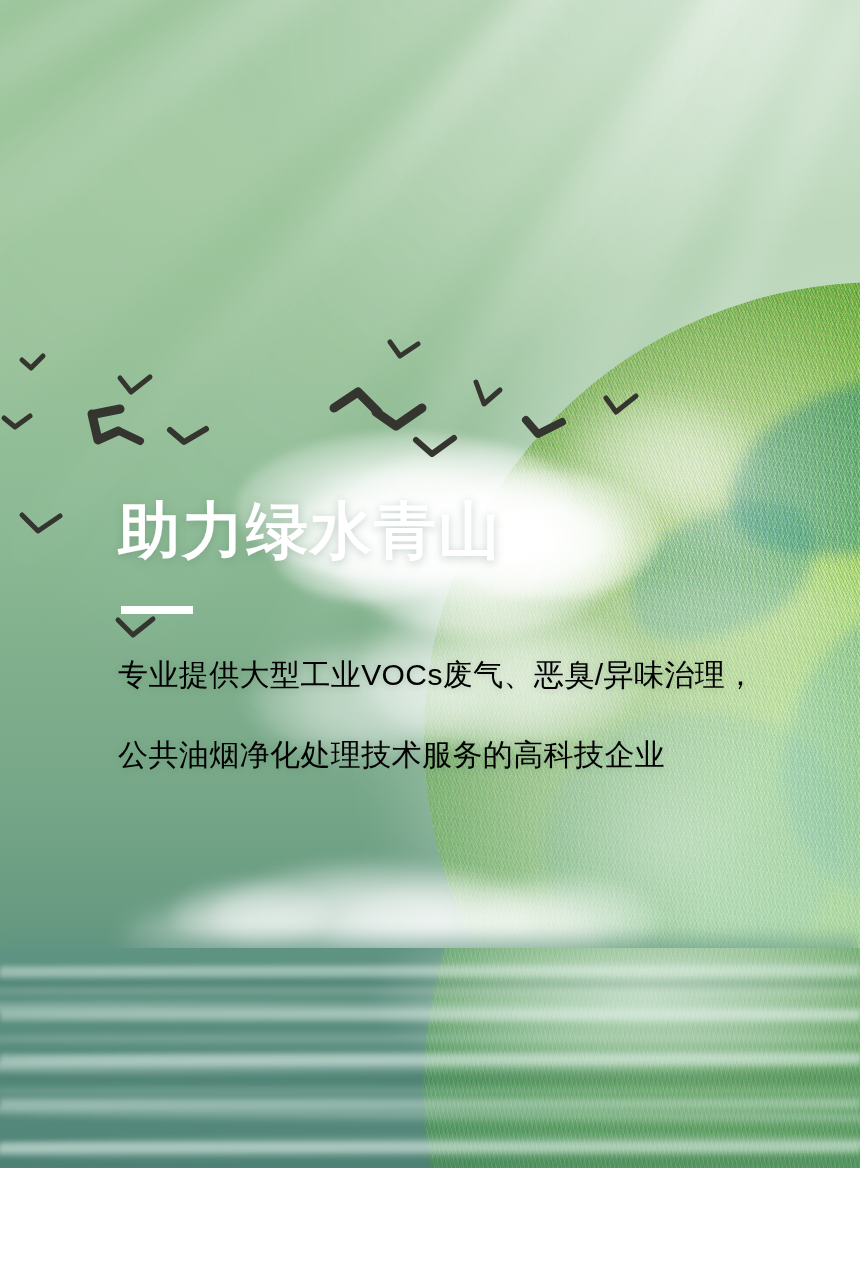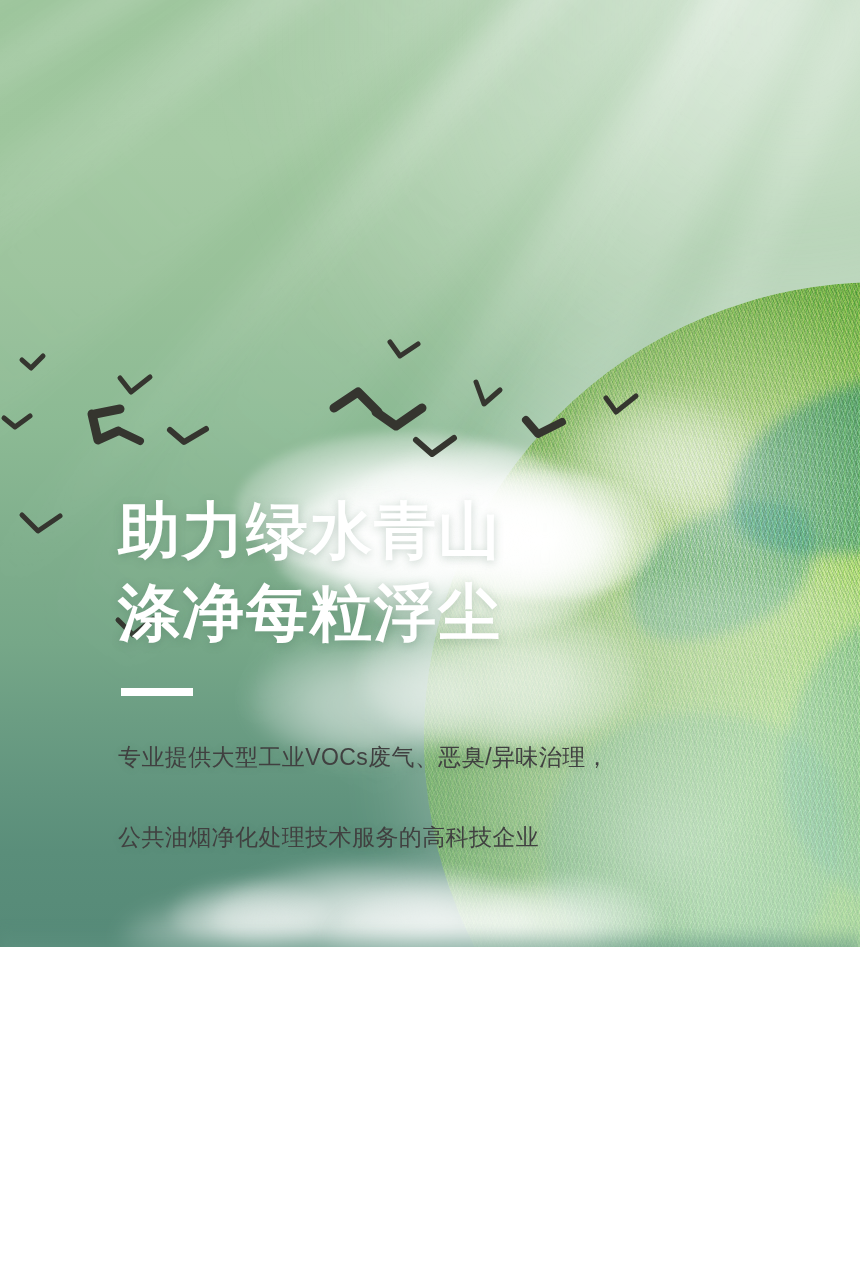--- a/index.html
+++ b/index.html
@@ -9,21 +9,21 @@
     background: #ffffff;
   }
   body {
     font-family: "Liberation Sans", "DejaVu Sans", sans-serif;
   }
 
   
   #banner {
     position: relative;
     width: 860px;
-    height: 947px;
+    height: 1168px;
     overflow: hidden;
     background: #96c095;
   }
 
   
   .sky {
     position: absolute;
     inset: 0;
     background:
       linear-gradient(180deg,
@@ -363,22 +363,22 @@
     white-space: nowrap;
   }
   .divider {
     width: 72px;
     height: 8px;
     background: #ffffff;
     margin: 34px 0 0 3px;
   }
   .subtitle {
     margin-top: 42px;
-    color: #404040;
-    font-size: 23px;
+    color: #000000;
+    font-size: 30px;
     line-height: 38px;
     letter-spacing: 0.4px;
     text-shadow: 0 1px 6px rgba(70,110,85,0.25);
     white-space: nowrap;
   }
 </style>
 </head>
 <body>
 
 <div id="banner">
@@ -482,19 +482,18 @@
     <div class="wave dark wd3"></div>
     <div class="wave w9"></div>
     <div class="wave w10"></div>
     <div class="wave dark wd4"></div>
     <div class="wave w11"></div>
     <div class="wave w12"></div>
   </div>
 
   <div class="content">
     <div class="headline">助力绿水青山</div>
-    <div class="headline">涤净每粒浮尘</div>
     <div class="divider"></div>
     <div class="subtitle">专业提供大型工业VOCs废气、恶臭/异味治理，</div>
     <div class="subtitle" style="">公共油烟净化处理技术服务的高科技企业</div>
   </div>
 
 </div>
 
 </body></html>

